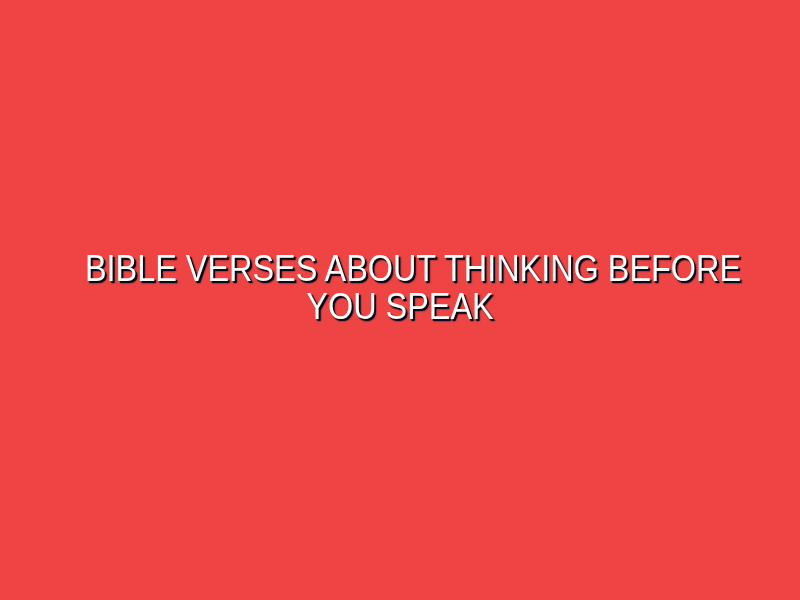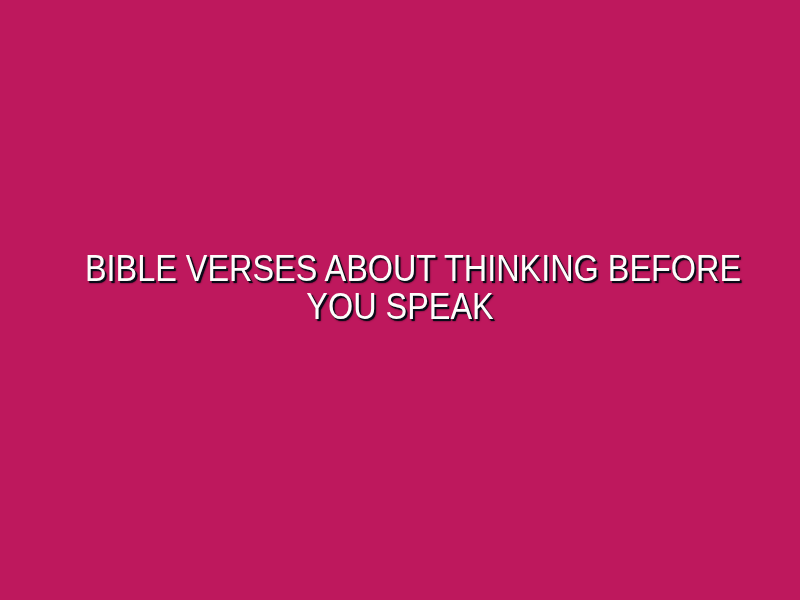--- a/index.html
+++ b/index.html
@@ -45,21 +45,21 @@
     text-shadow:
       2px 2px 0 #0a0a18,
       2px 2px 2px rgba(0, 0, 0, 0.85);
     transform: scaleX(0.90);
     transform-origin: center center;
   }
 </style>
 </head>
 <body>
 
-<div id="title-card" style="background: #be185d; justify-content: center;">
+<div id="title-card" style="background: #ef4444; justify-content: center;">
 
   <div id="headline-block">
 
     <span class="headline-line" style="color: rgb(253, 253, 251); text-shadow: rgb(10, 10, 24) 2px 2px 0px, rgba(0, 0, 0, 0.85) 2px 2px 2px;">BIBLE VERSES ABOUT THINKING BEFORE</span>
 
     <span class="headline-line" style="color: rgb(253, 253, 251); text-shadow: rgb(10, 10, 24) 2px 2px 0px, rgba(0, 0, 0, 0.85) 2px 2px 2px;">YOU SPEAK</span>
 
   </div>
 
 </div>

